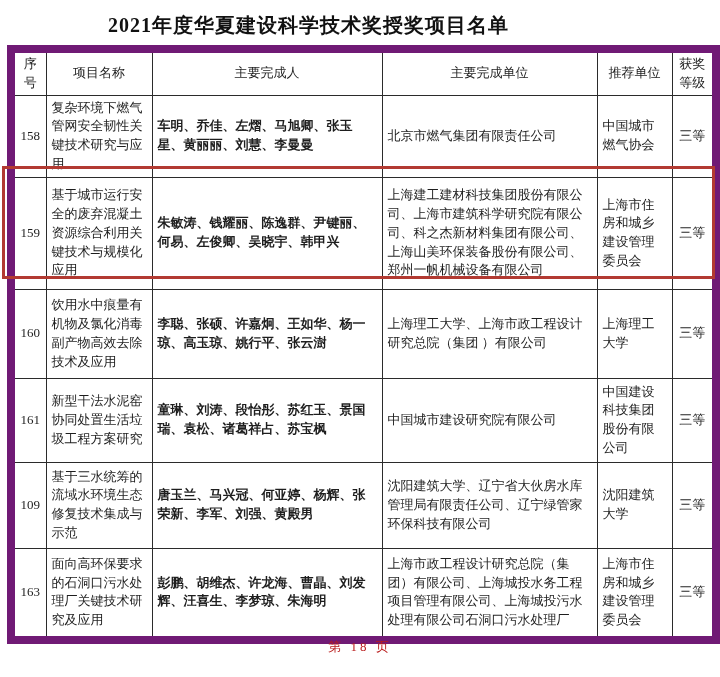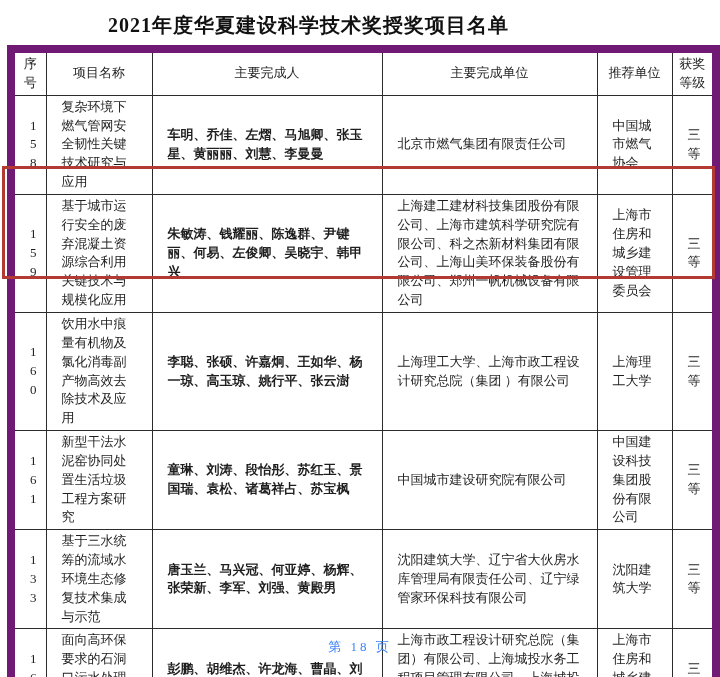--- a/index.html
+++ b/index.html
@@ -27,21 +27,21 @@
     width:705px;
     border-collapse:collapse;
     table-layout:fixed;
     border:8px solid #701a75;
   }
   table.awards th, table.awards td{
     border:1px solid #2b2b2b;
     font-size:13px;
     line-height:1.45;
     vertical-align:middle;
-    padding:2px 15px;
+    padding:2px 5px;
     word-break:break-all;
   }
   table.awards th{
     font-weight:normal;
     text-align:center;
     padding:2px 3px;
   }
   td.c-no, td.c-award{text-align:center;padding:2px 1px;}
   td.c-name{padding:2px 4px;}
   td.c-people{padding:2px 6px;font-weight:bold;}
@@ -61,21 +61,21 @@
     border:3px solid #b23a32;
     box-sizing:border-box;
     pointer-events:none;
   }
   .footer{
     position:absolute;
     top:638px;left:0;width:720px;
     text-align:center;
     font-size:13px;
     letter-spacing:3px;
-    color:#3b82f6;
+    color:#b91c1c;
   }
   .watermark{
     position:absolute;
     top:631px;right:8px;
     display:flex;
     align-items:center;
     gap:5px;
     color:#d3d3d3;
     font-size:20px;
     font-weight:bold;
@@ -137,21 +137,21 @@
       </tr>
       <tr class="h-161">
         <td class="c-no">161</td>
         <td class="c-name">新型干法水泥窑协同处置生活垃圾工程方案研究</td>
         <td class="c-people">童琳、刘涛、段怡彤、苏红玉、景国瑞、袁松、诸葛祥占、苏宝枫</td>
         <td class="c-orgs">中国城市建设研究院有限公司</td>
         <td class="c-rec">中国建设科技集团股份有限公司</td>
         <td class="c-award">三等</td>
       </tr>
       <tr class="h-162">
-        <td class="c-no">133</td>
+        <td class="c-no">109</td>
         <td class="c-name">基于三水统筹的流域水环境生态修复技术集成与示范</td>
         <td class="c-people">唐玉兰、马兴冠、何亚婷、杨辉、张荣新、李军、刘强、黄殿男</td>
         <td class="c-orgs">沈阳建筑大学、辽宁省大伙房水库管理局有限责任公司、辽宁绿管家环保科技有限公司</td>
         <td class="c-rec">沈阳建筑大学</td>
         <td class="c-award">三等</td>
       </tr>
       <tr class="h-163">
         <td class="c-no">163</td>
         <td class="c-name">面向高环保要求的石洞口污水处理厂关键技术研究及应用</td>
         <td class="c-people">彭鹏、胡维杰、许龙海、曹晶、刘发辉、汪喜生、李梦琼、朱海明</td>

